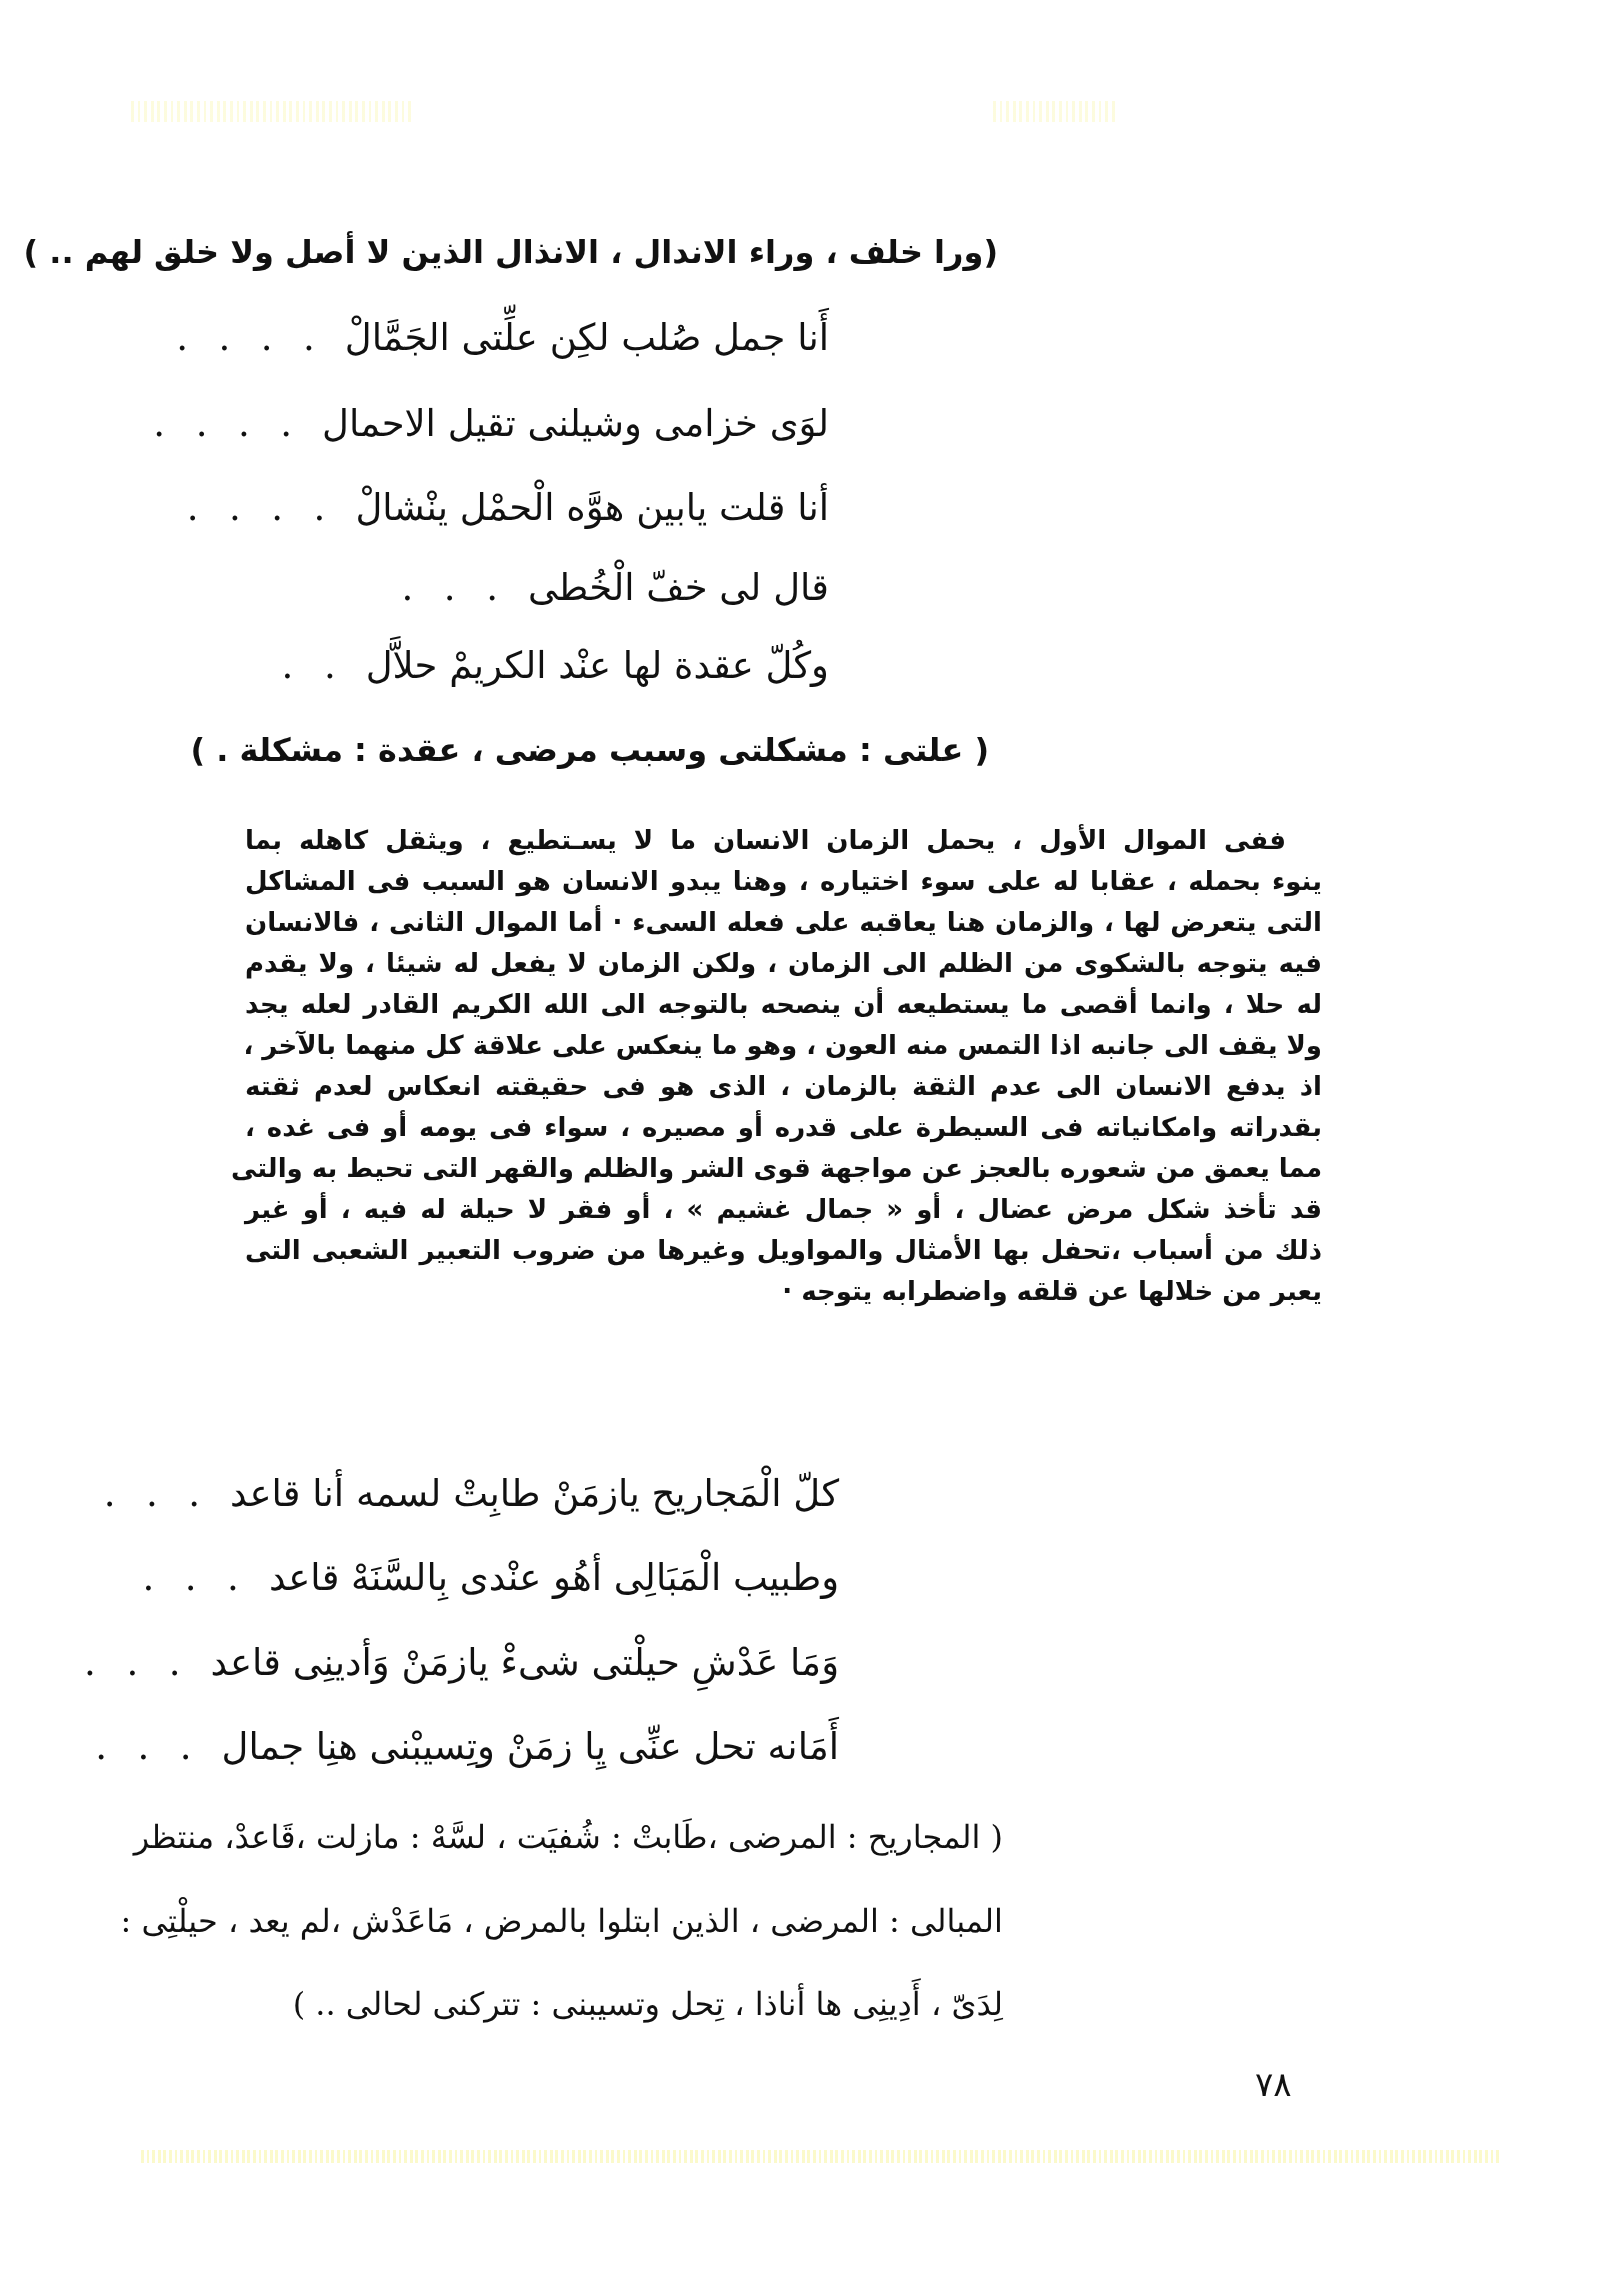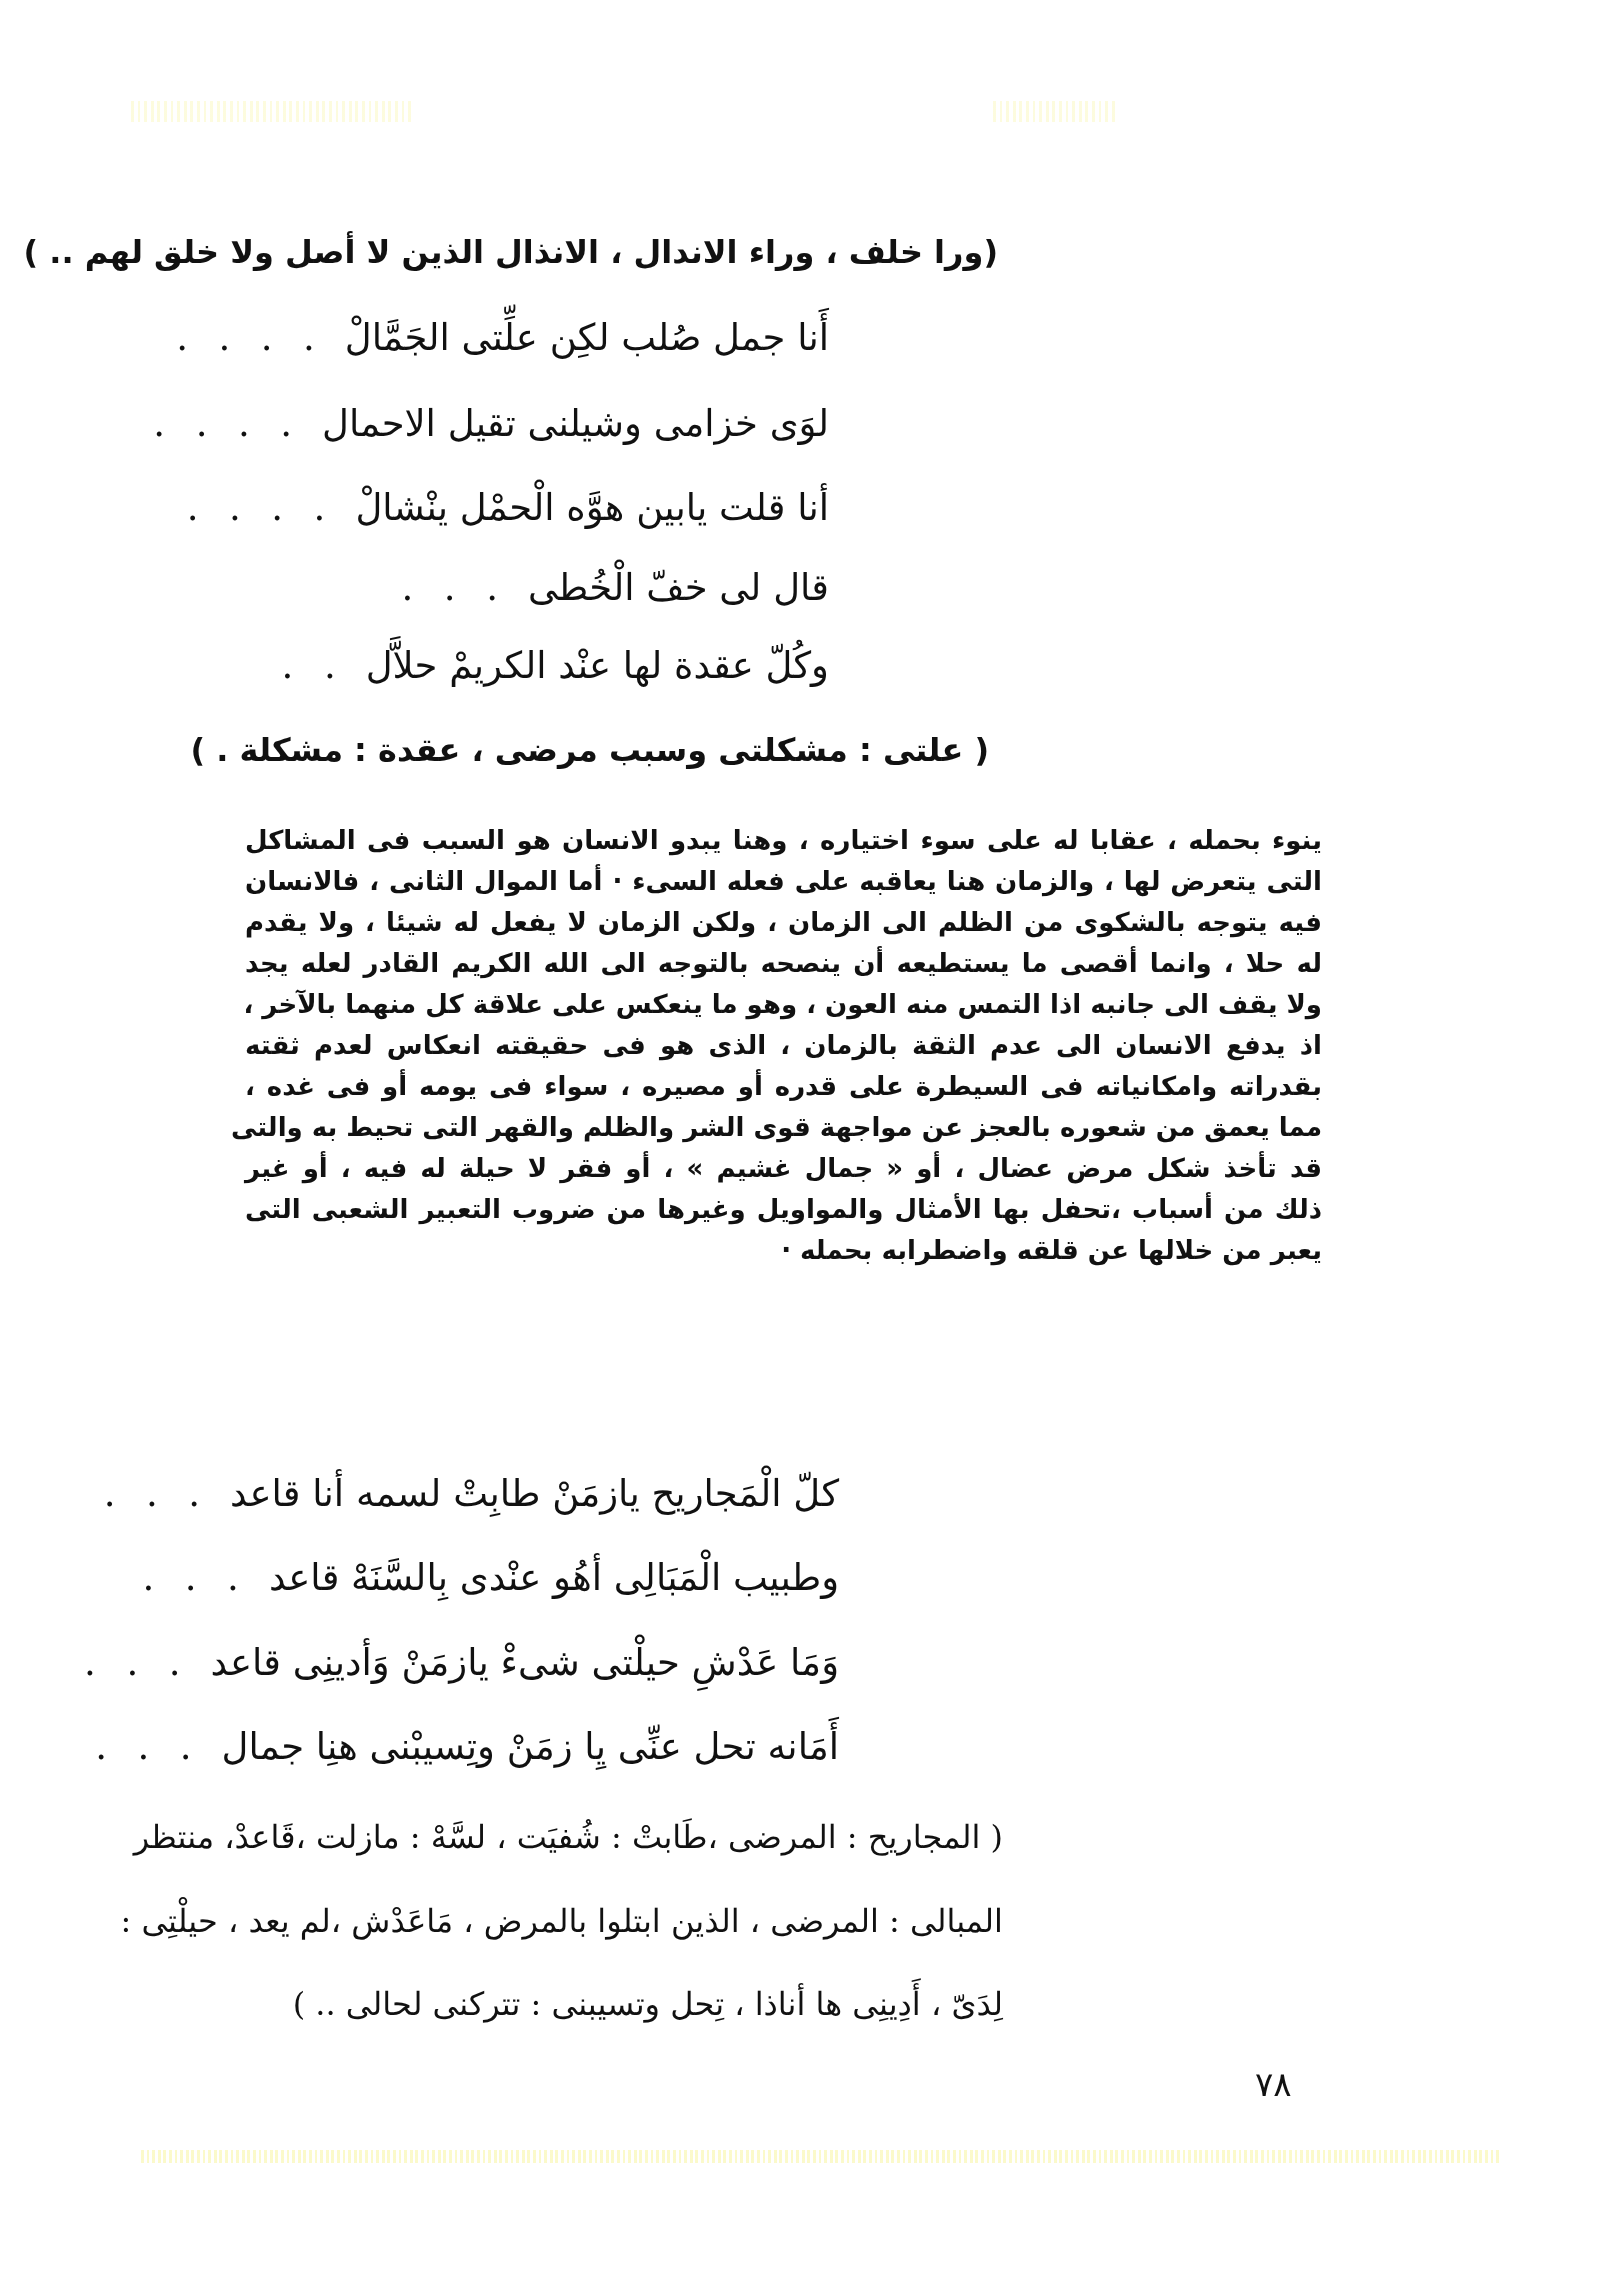--- a/index.html
+++ b/index.html
@@ -122,31 +122,32 @@
   <div class="verse-line rtl" style="right:483px; top:548px;">
     <span>قال لى  خفّ الْخُطى</span><span class="dots">. . .</span>
   </div>
   <div class="verse-line rtl" style="right:483px; top:626px;">
     <span>وكُلّ عقدة لها عنْد الكريمْ  حلاَّل</span><span class="dots">. .</span>
   </div>
 
   <div class="gloss-line rtl" style="right:323px; top:715px;">( علتى : مشكلتى وسبب مرضى ، عقدة : مشكلة . )</div>
 
   <div class="body-para rtl">
+    <span class="line" style="padding-right:36px;">ففى الموال الأول ، يحمل الزمان الانسان ما لا يسـتطيع ، ويثقل كاهله بما</span>
     <span class="line">ينوء بحمله ، عقابا له على سوء اختياره ، وهنا يبدو الانسان هو السبب فى المشاكل</span>
     <span class="line">التى يتعرض لها ، والزمان هنا يعاقبه على فعله السىء · أما الموال الثانى ، فالانسان</span>
     <span class="line">فيه يتوجه بالشكوى من الظلم الى الزمان ، ولكن الزمان لا يفعل له شيئا ، ولا يقدم</span>
     <span class="line">له حلا ، وانما أقصى ما يستطيعه أن ينصحه بالتوجه الى الله الكريم القادر لعله يجد</span>
     <span class="line">ولا يقف الى جانبه اذا التمس منه العون ، وهو ما ينعكس على علاقة كل منهما بالآخر ،</span>
     <span class="line">اذ يدفع الانسان الى عدم الثقة بالزمان ، الذى هو فى حقيقته انعكاس لعدم ثقته</span>
     <span class="line">بقدراته وامكانياته فى السيطرة على قدره أو مصيره ، سواء فى يومه أو فى غده ،</span>
     <span class="line">مما يعمق من شعوره بالعجز عن مواجهة قوى الشر والظلم والقهر التى تحيط به والتى</span>
     <span class="line">قد تأخذ شكل مرض عضال ، أو « جمال غشيم » ، أو فقر لا حيلة له فيه ، أو غير</span>
     <span class="line">ذلك من أسباب ،تحفل بها الأمثال والمواويل وغيرها من ضروب التعبير الشعبى التى</span>
-    <span class="line last">يعبر من خلالها عن قلقه واضطرابه بحمله ·</span>
+    <span class="line last">يعبر من خلالها عن قلقه واضطرابه يتوجه ·</span>
   </div>
 
   <div class="verse-line rtl" style="right:473px; top:1454px;margin-left:10px;">
     <span>كلّ الْمَجاريح يازمَنْ طابِتْ لسمه أنا قاعد</span><span class="dots">. . .</span>
   </div>
   <div class="verse-line rtl" style="right:473px; top:1538px;">
     <span>وطبيب الْمَبَالِى أهُو عنْدى بِالسَّنَهْ  قاعد</span><span class="dots">. . .</span>
   </div>
   <div class="verse-line rtl" style="right:473px; top:1623px;">
     <span>وَمَا عَدْشِ حيلْتى شىءْ يازمَنْ وَأدينِى قاعد</span><span class="dots">. . .</span>

